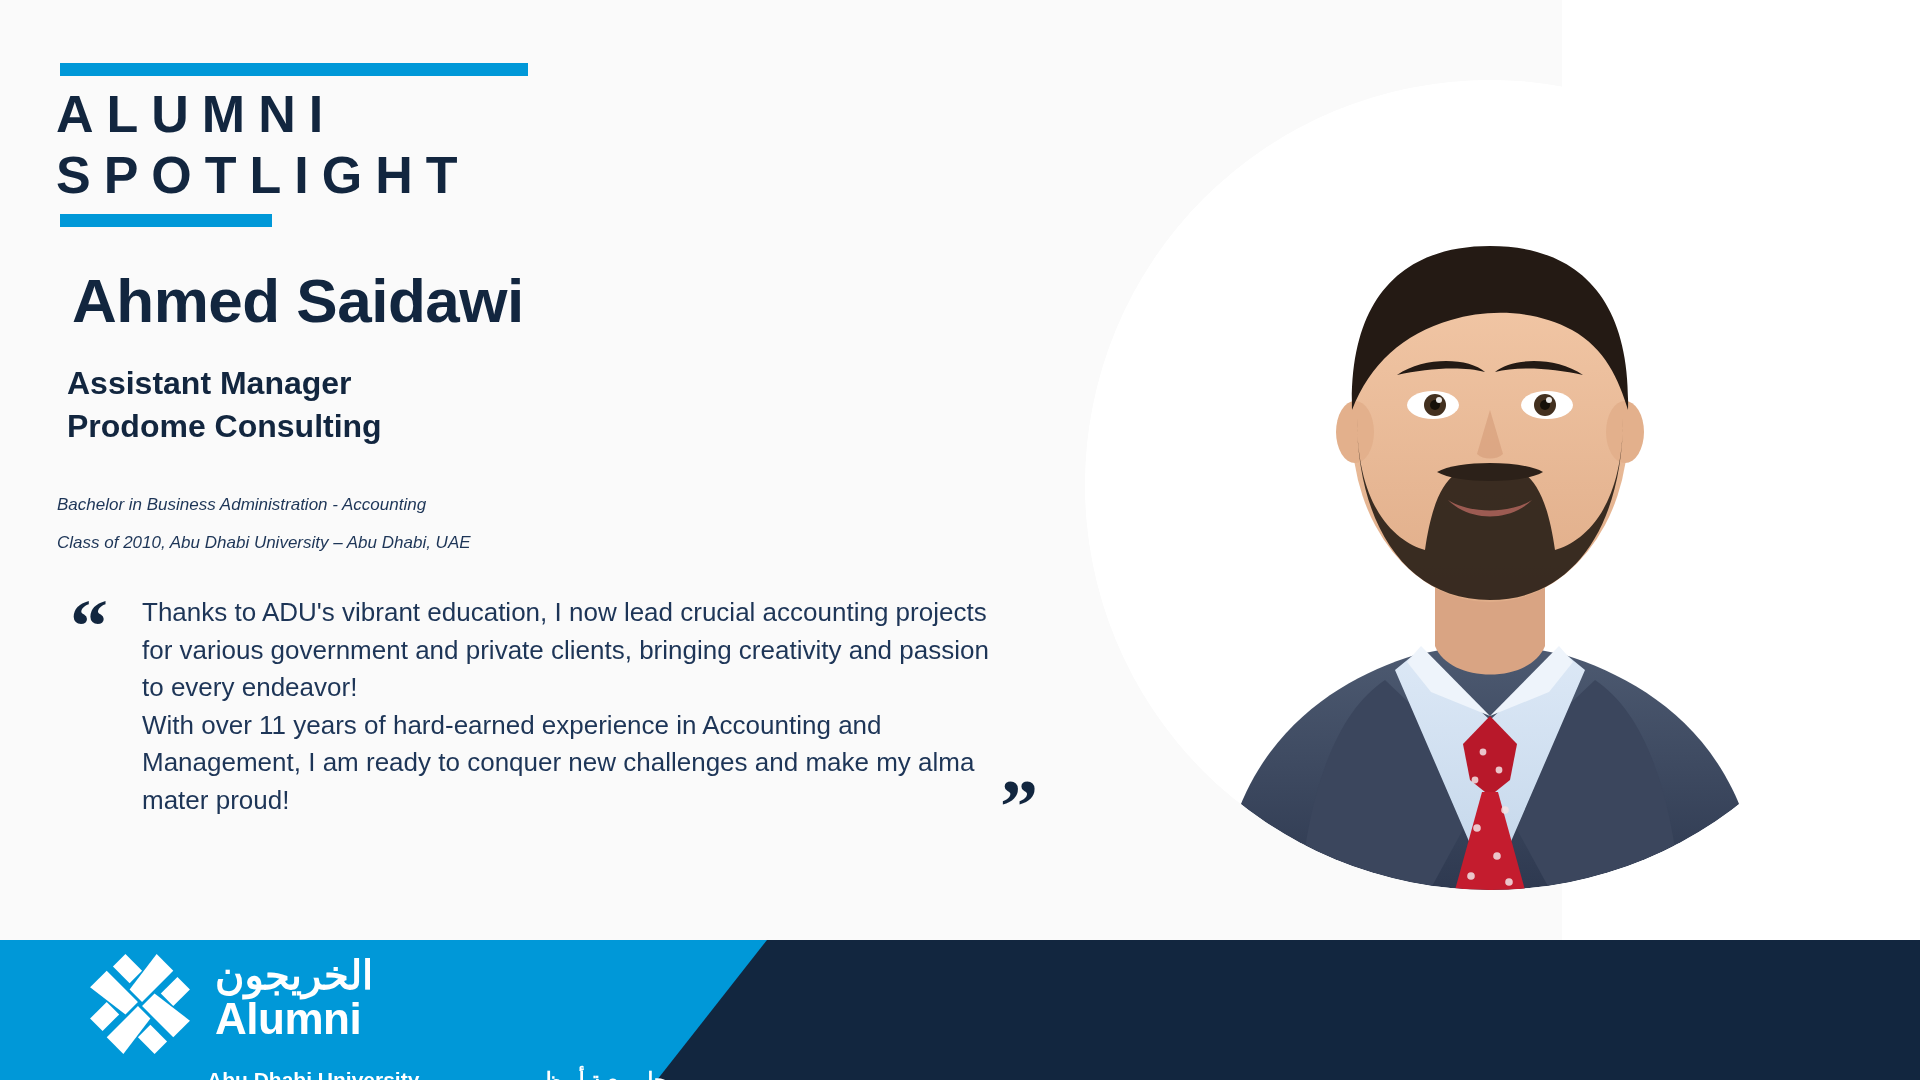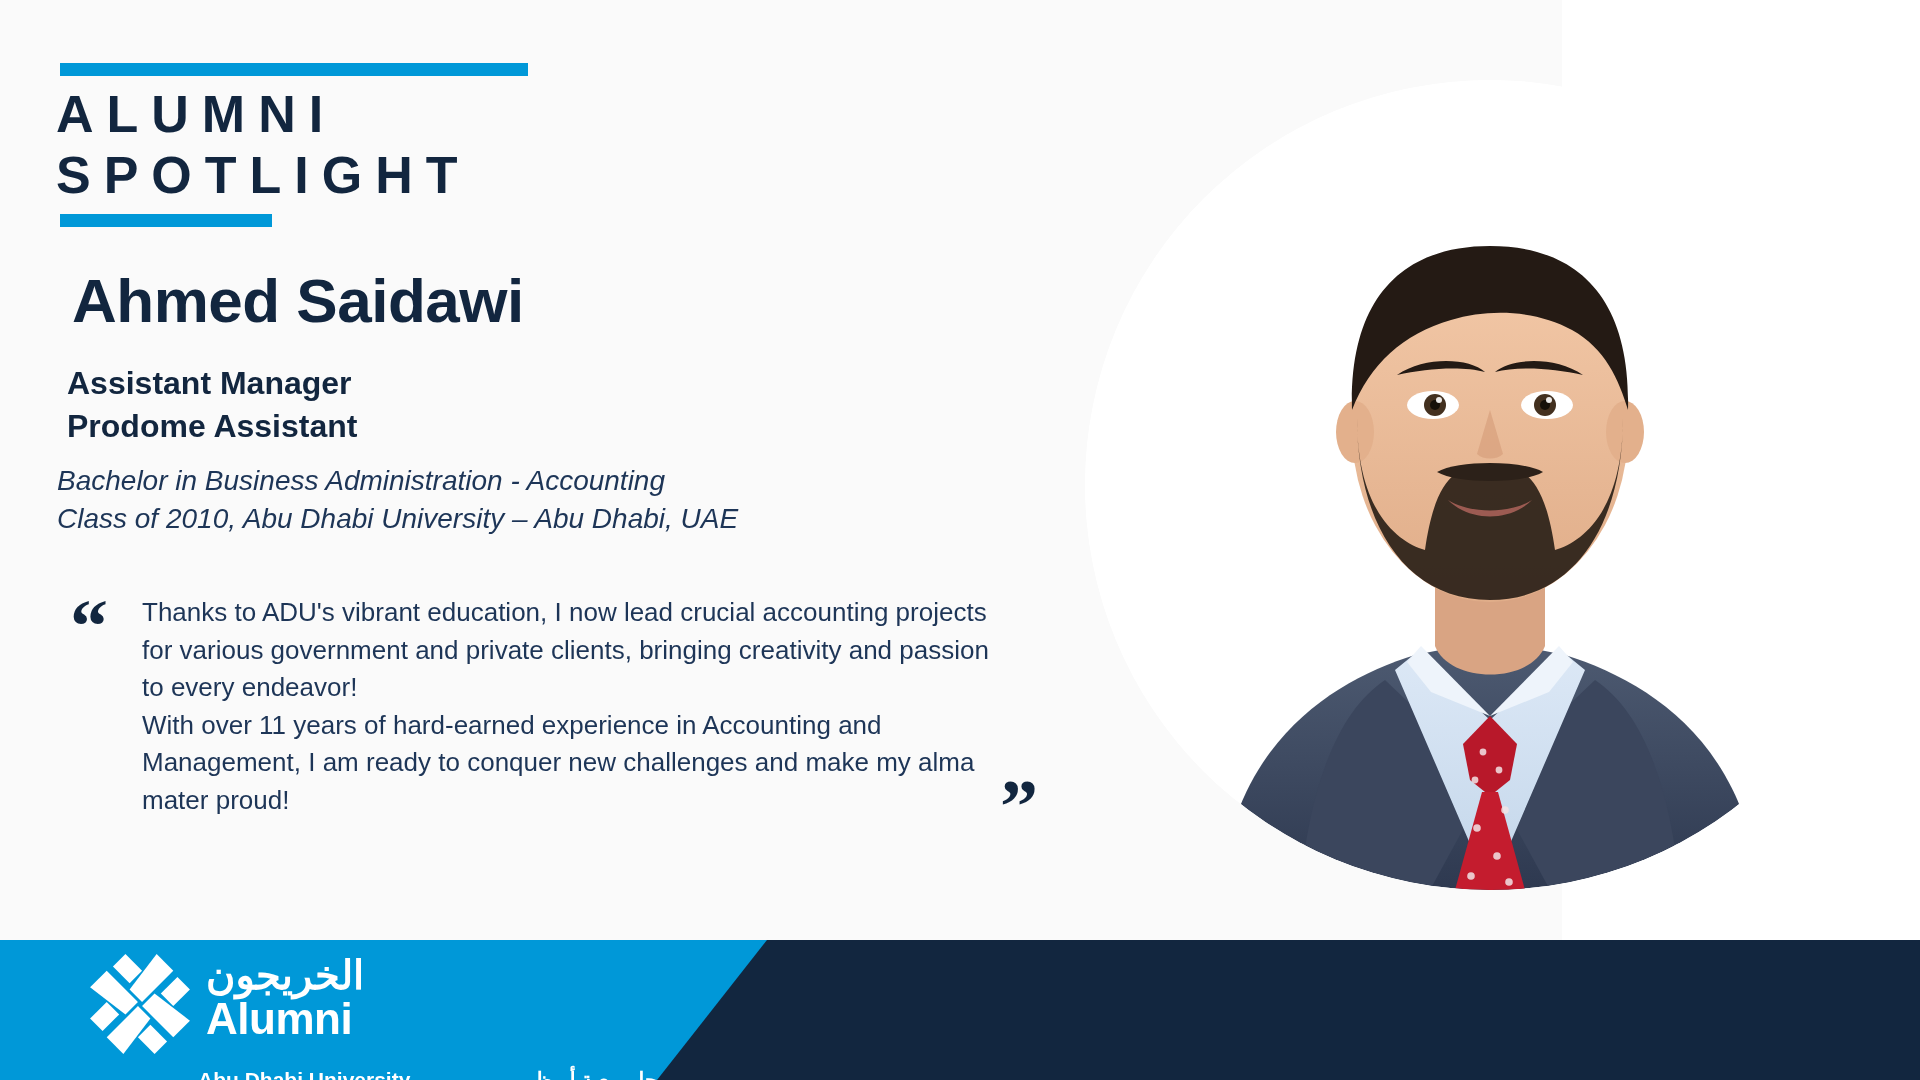--- a/index.html
+++ b/index.html
@@ -45,23 +45,23 @@
   #role {
     position:absolute; left:57px; top:362px;
     color:#12263F;
     font-size:32px;
     font-weight:bold;
     line-height:43px;
     margin-left:10px;
   }
 
   #edu {
-    position:absolute; left:57px; top:462px;
+    position:absolute; left:57px; top:486px;
     color:#1d3557;
-    font-size:28px;
+    font-size:17px;
     font-style:italic;
     line-height:38px;
   }
 
   
   #quote-wrap { position:absolute; left:60px; top:588px; width:980px; }
   .qmark {
     position:absolute;
     color:#12263F;
     font-family:"Liberation Serif", serif;
@@ -104,21 +104,21 @@
     position:absolute; left:0; top:0;
     width:780px; height:140px;
     background:#0098D8;
     clip-path:polygon(0 0, 767px 0, 657px 140px, 0 140px);
   }
   #logo-block {
     position:absolute; left:88px; top:12px;
     display:flex; align-items:flex-start; gap:14px;
   }
   #logo-mark { width:104px; height:104px; flex:none; }
-  #logo-text { position:relative; padding-top:2px; }
+  #logo-text { position:relative; padding-top:2px;margin-left:9px; }
   #logo-ar {
     color:#ffffff; font-size:40px; font-weight:bold;
     line-height:42px; text-align:right; direction:rtl;
     letter-spacing:1px;
   }
   #logo-en {
     color:#ffffff; font-size:44px; font-weight:bold;
     line-height:46px; letter-spacing:-0.5px;
   }
   #logo-sub {
@@ -143,21 +143,21 @@
       <div>ALUMNI</div>
       <div>SPOTLIGHT</div>
     </div>
 
     <div class="rule" id="rule-bottom"></div>
 
     <div id="name">Ahmed Saidawi</div>
 
     <div id="role">
       <div>Assistant Manager</div>
-      <div>Prodome Assistant</div>
+      <div>Prodome Consulting</div>
     </div>
 
     <div id="edu">
       <div>Bachelor in Business Administration - Accounting</div>
       <div>Class of 2010, Abu Dhabi University – Abu Dhabi, UAE</div>
     </div>
 
     <div id="quote-wrap">
       <span class="qmark" id="qopen">“</span>
       <div id="quote-text">Thanks to ADU's vibrant education, I now lead crucial accounting projects for various government and private clients, bringing creativity and passion to every endeavor!<br>With over 11 years of hard-earned experience in Accounting and Management, I am ready to conquer new challenges and make my alma mater proud!</div>

